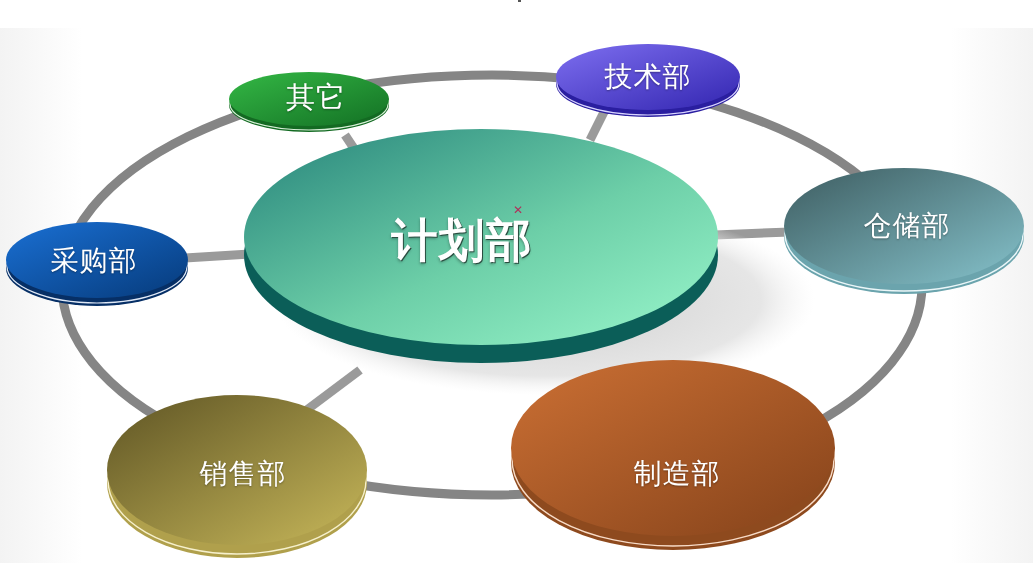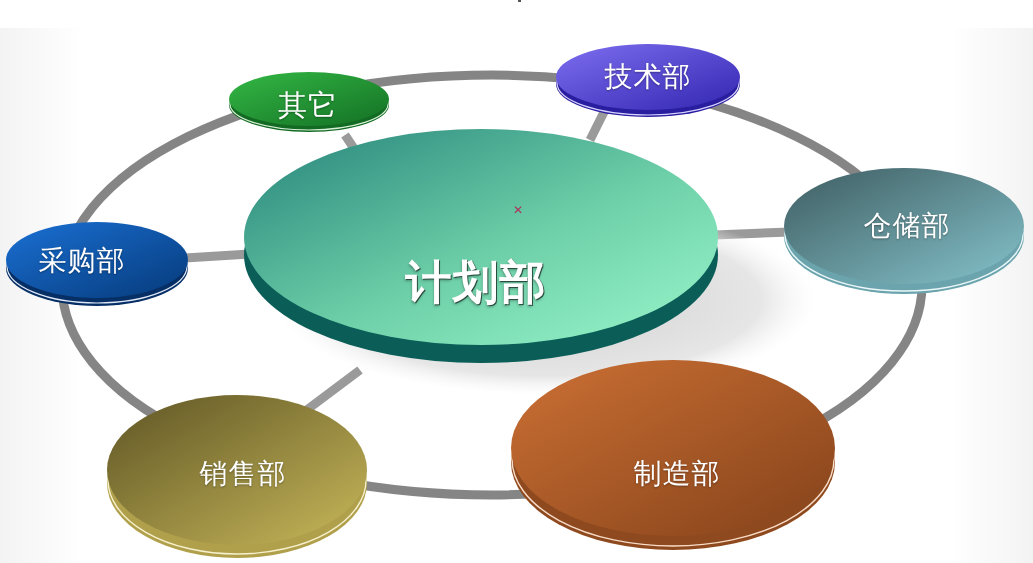--- a/index.html
+++ b/index.html
@@ -126,21 +126,21 @@
     <ellipse cx="237" cy="470" rx="130" ry="75" fill="url(#gSales)"></ellipse>
   </g>
 
   <g>
     <ellipse cx="673" cy="462" rx="162" ry="88" fill="#8e4a1e"></ellipse>
     <ellipse cx="673" cy="459" rx="161" ry="87" fill="none" stroke="#f8dcc8" stroke-width="1.4"></ellipse>
     <ellipse cx="673" cy="448" rx="162" ry="88" fill="url(#gMfg)"></ellipse>
   </g>
 </svg>
 
-<div class="label center" style="left:476px; top:241px;margin-top:42px;">计划部</div>
+<div class="label center" style="left:462px; top:241px;">计划部</div>
 <div class="cursor-mark">✕</div>
 
-<div class="label node small" style="left:308px; top:98px;margin-top:8px;">其它</div>
+<div class="label node small" style="left:316px; top:98px;">其它</div>
 <div class="label node" style="left:648px; top:77px;">技术部</div>
 <div class="label node" style="left:907px; top:226px;text-align:right;">仓储部</div>
 <div class="label node" style="left:677px; top:474px;">制造部</div>
 <div class="label node" style="left:243px; top:474px;text-align:right;">销售部</div>
-<div class="label node" style="left:82px; top:261px;">采购部</div>
+<div class="label node" style="left:94px; top:261px;">采购部</div>
 
 </body></html>

